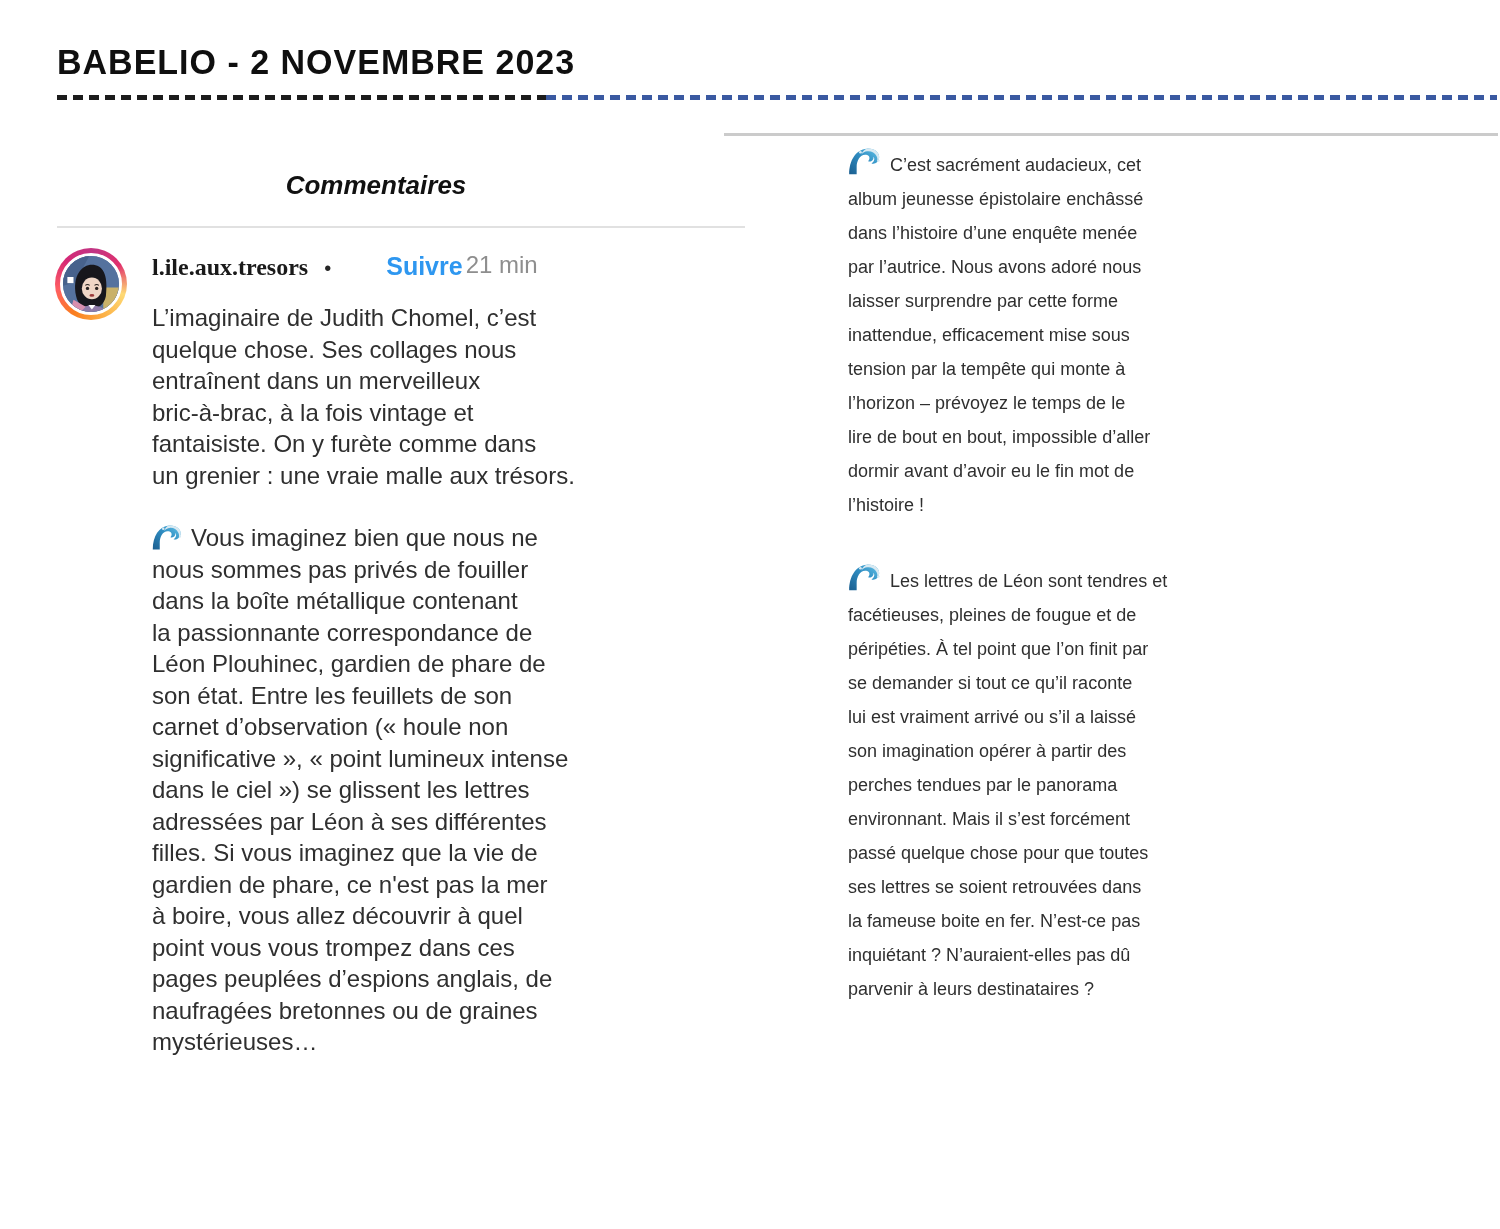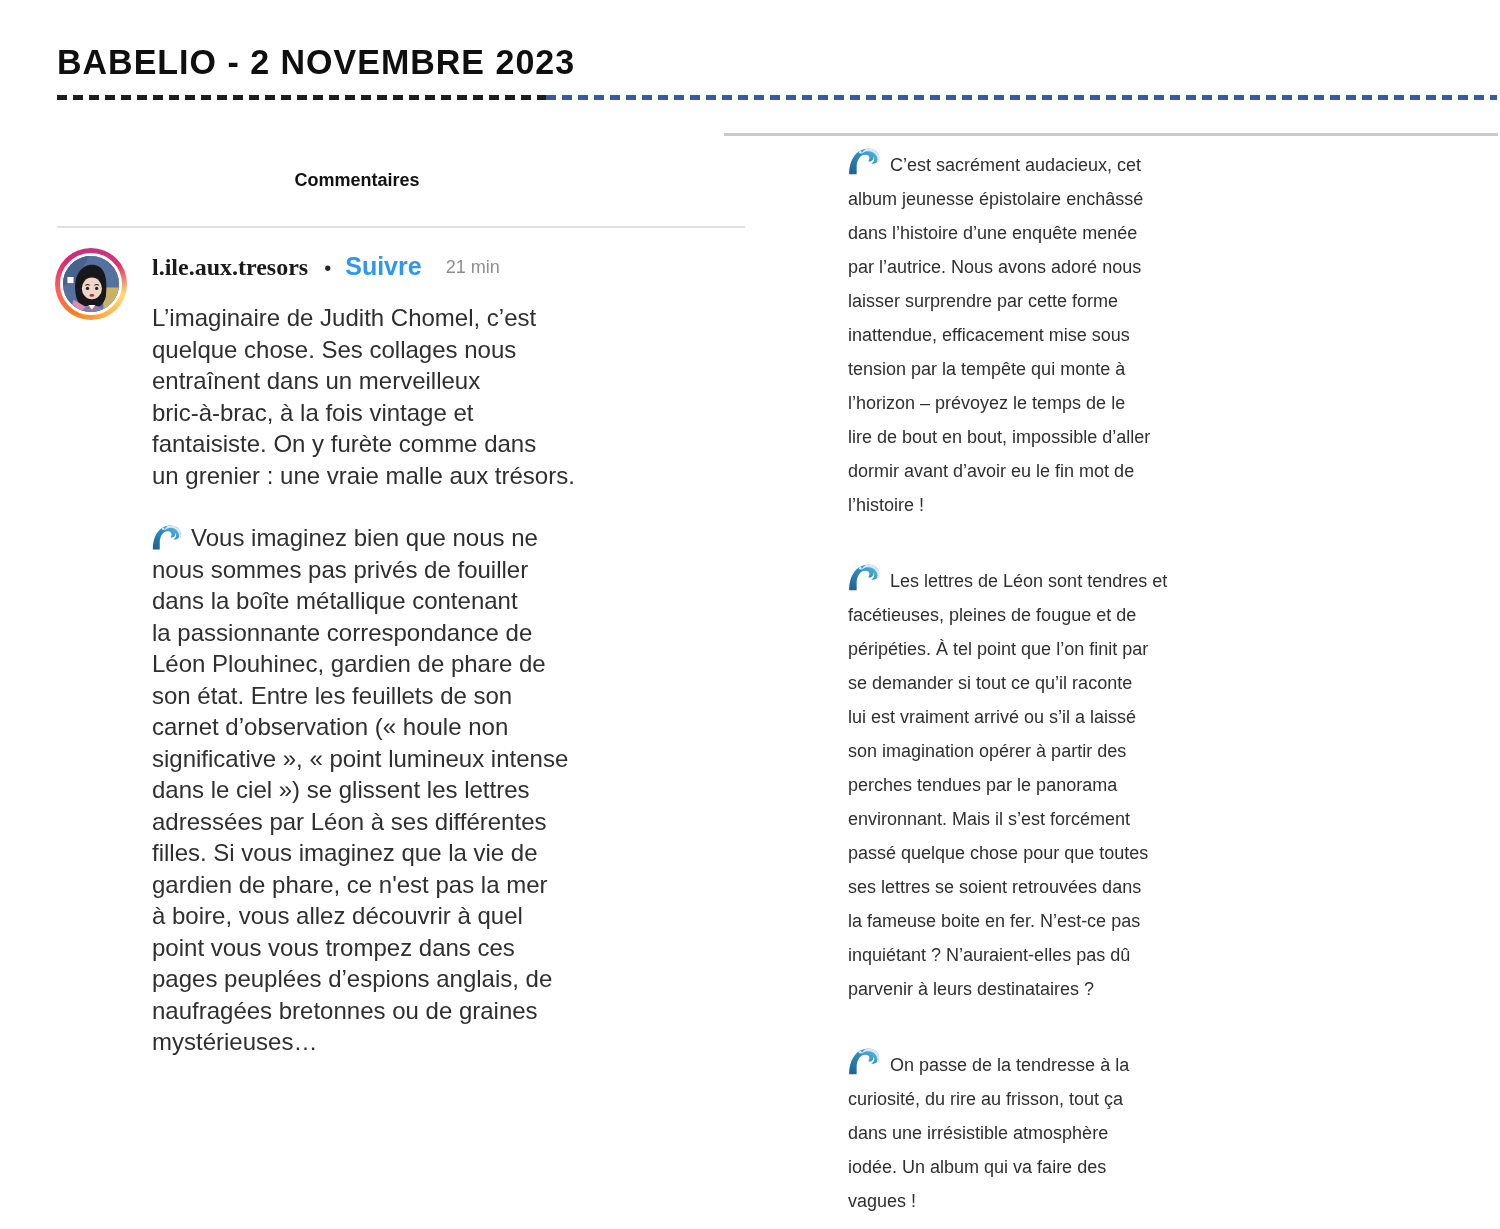--- a/index.html
+++ b/index.html
@@ -19,41 +19,41 @@
     transform:scaleY(1.05);transform-origin:left top;
   }
   .dash{position:absolute;top:95px;height:5px;}
   .dash-black{left:57px;width:489px;
     background:repeating-linear-gradient(90deg,#1c1c1c 0 10px,transparent 10px 16px);}
   .dash-blue{left:546px;width:951px;
     background:repeating-linear-gradient(90deg,#3a59a1 0 10px,transparent 10px 16px);}
   
   .right-divider{position:absolute;left:724px;top:133px;width:774px;height:3px;background:#cbcbcb;}
   .comments-heading{
-    position:absolute;left:42px;top:170px;width:630px;
-    text-align:center;font-size:18px;font-weight:700;color:#111;
+    position:absolute;left:61px;top:170px;width:630px;
+    text-align:center;font-size:26px;font-weight:700;color:#111;font-style:italic;
   }
   .comments-divider{position:absolute;left:57px;top:226px;width:688px;height:2px;background:#e1e1e1;}
   
   .avatar{
     position:absolute;left:55px;top:248px;width:72px;height:72px;border-radius:50%;
     background:conic-gradient(from 210deg,#fa7e1e,#ff5e62,#d62976,#c13584,#e1306c,#feda75,#fcb045,#fa7e1e);
     padding:0;display:flex;align-items:center;justify-content:center;cursor:pointer;
   }
   .avatar-inner{
     width:62px;height:62px;border-radius:50%;overflow:hidden;background:#55729e;
     border:3px solid #ffffff;box-sizing:border-box;
   }
   .avatar-inner svg{display:block;width:100%;height:100%;}
   .comment-content{position:absolute;left:152px;top:252px;width:560px;}
   .userline{display:flex;align-items:baseline;height:34px;}
   .username{font-size:24px;font-weight:700;color:#1a1a1a;cursor:pointer;font-family:Liberation Serif, serif;}
   .dot-sep{font-size:20px;color:#262626;margin:0 14px 0 16px;}
-  .follow{font-size:25px;font-weight:600;color:#2e97f0;text-decoration:none;cursor:pointer;}
-  .timestamp{font-size:18px;color:#8e8e8e;margin-left:24px;position:relative;top:-2px;}
+  .follow{font-size:25px;font-weight:600;color:#2e97f0;text-decoration:none;cursor:pointer;margin-left:41px;}
+  .timestamp{font-size:24px;color:#8e8e8e;margin-left:3px;position:relative;top:-2px;}
   .comment-content p{
     margin:16px 0 31px 0;font-size:24px;line-height:31.5px;color:#2f2f2f;
   }
   .comment-content p + p{margin-top:16px;}
   
   .right-col{position:absolute;left:848px;top:146px;width:530px;}
   .right-col p{margin:0 0 40px 0;font-size:18px;line-height:34px;color:#2f2f2f;}
   
   .ptext{white-space:pre-line;}
   .wave{display:inline-block;vertical-align:-5px;margin-right:8px;}
@@ -169,22 +169,15 @@
 se demander si tout ce qu’il raconte
 lui est vraiment arrivé ou s’il a laissé
 son imagination opérer à partir des
 perches tendues par le panorama
 environnant. Mais il s’est forcément
 passé quelque chose pour que toutes
 ses lettres se soient retrouvées dans
 la fameuse boite en fer. N’est-ce pas
 inquiétant ? N’auraient-elles pas dû
 parvenir à leurs destinataires ?</span></p>
-    <p><span class="wave wave-lg"><svg viewBox="0 0 40 36">
-            <use href="#wave-sym"></use>
-          </svg></span><span class="ptext">On passe de la tendresse à la
-curiosité, du rire au frisson, tout ça
-dans une irrésistible atmosphère
-iodée. Un album qui va faire des
-vagues !</span></p>
   </div>
 
 </div>
 
 </body></html>

